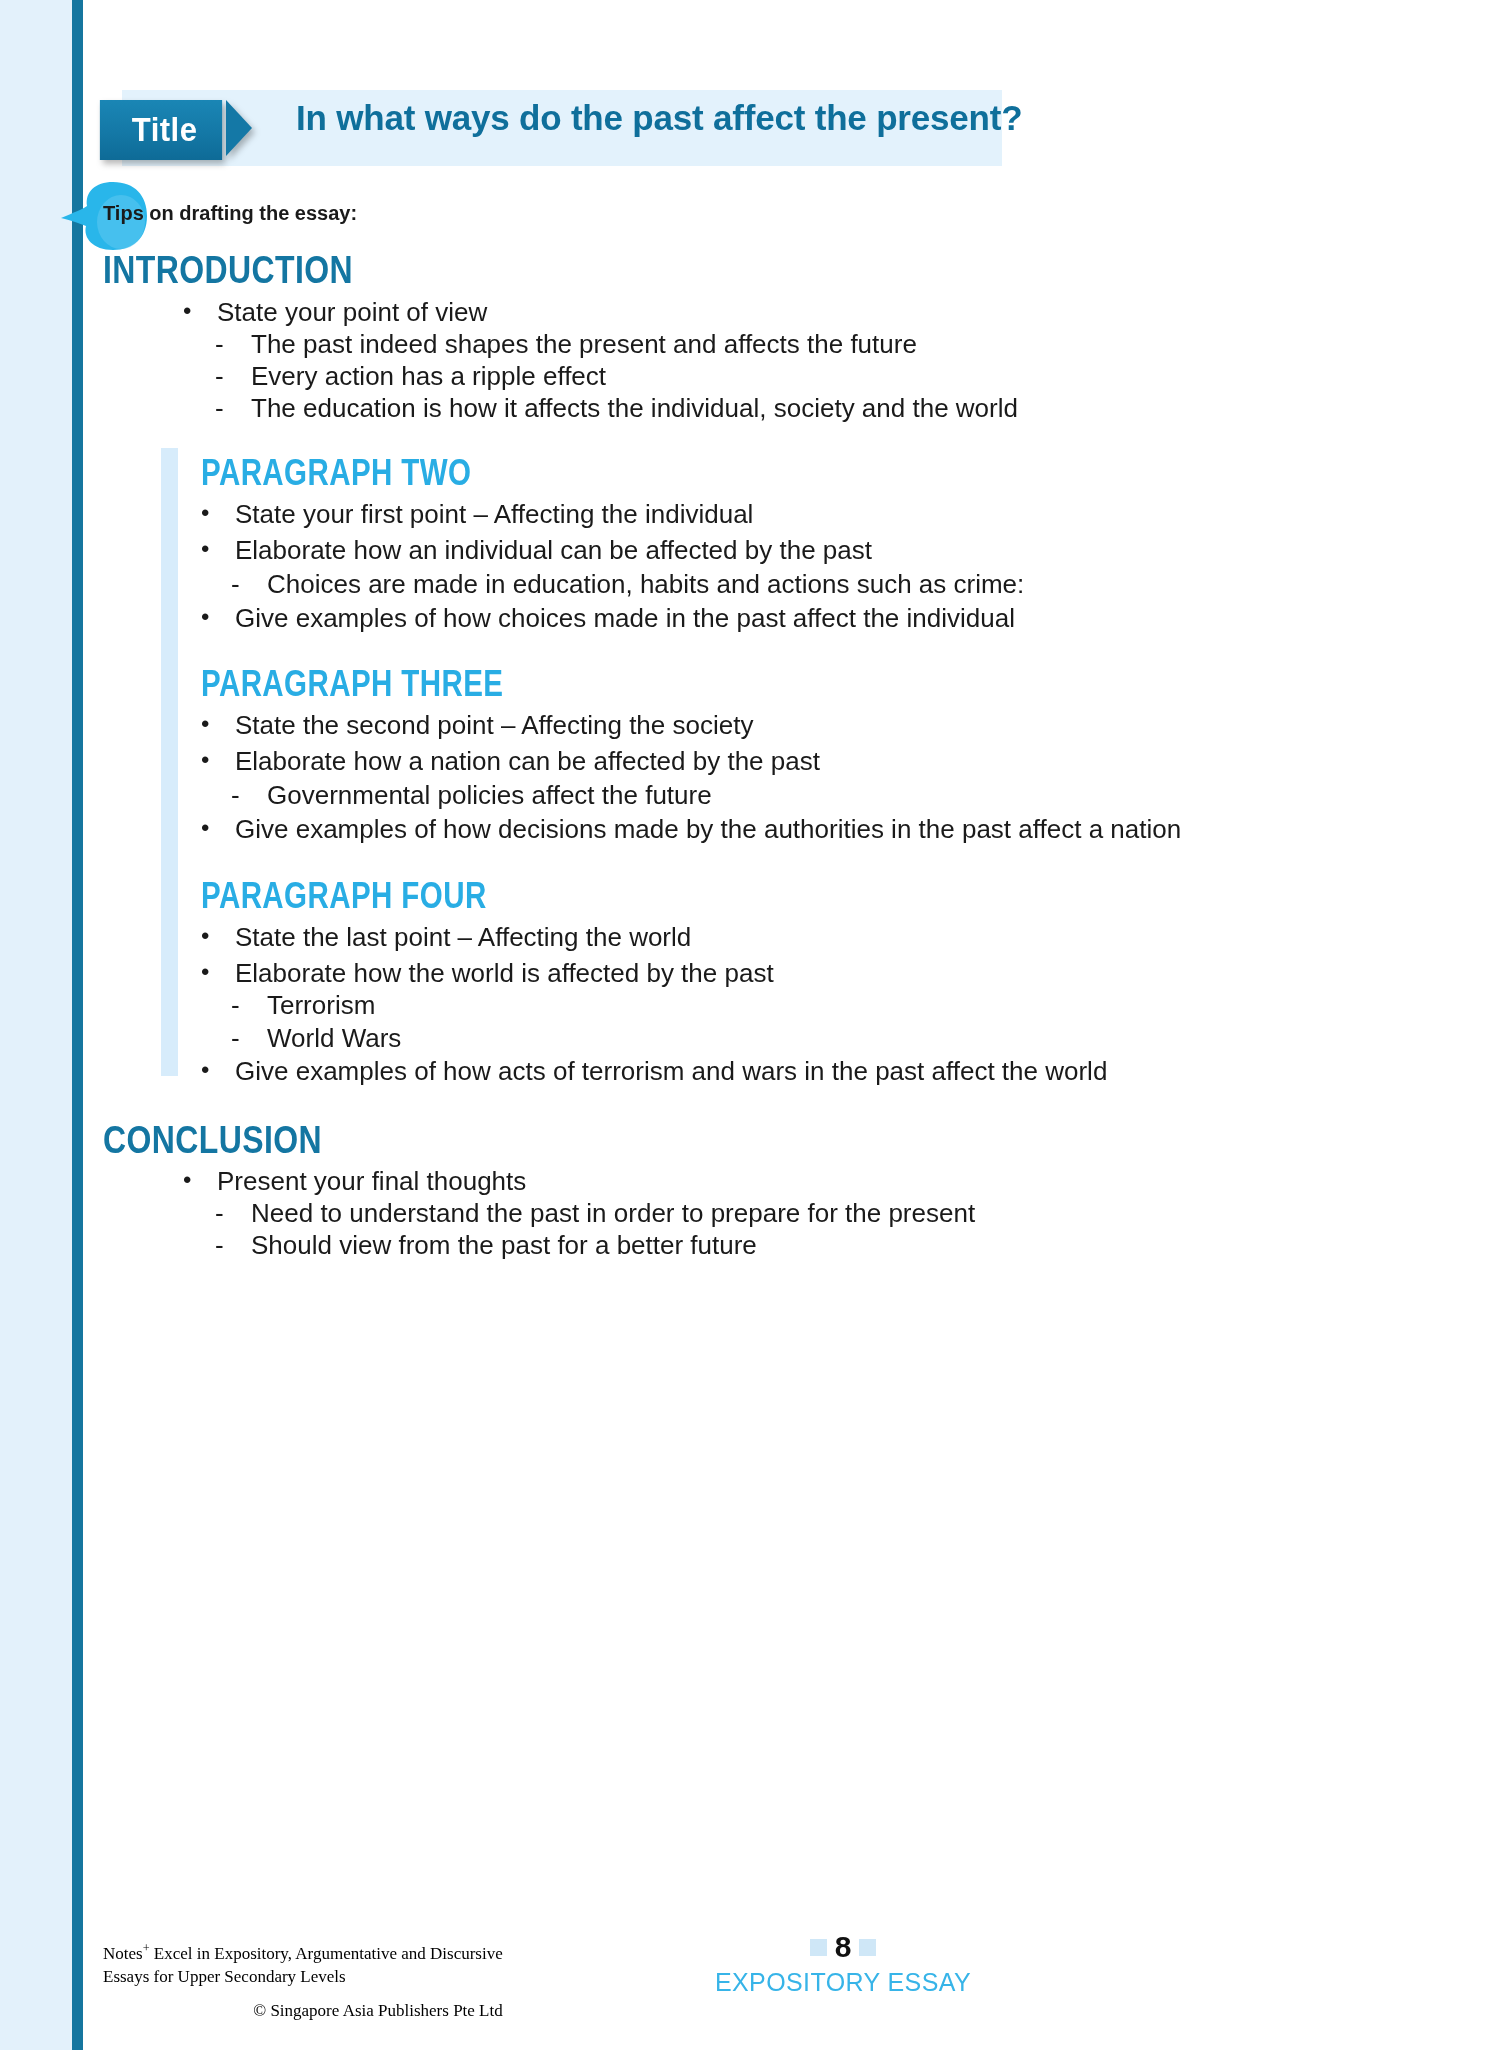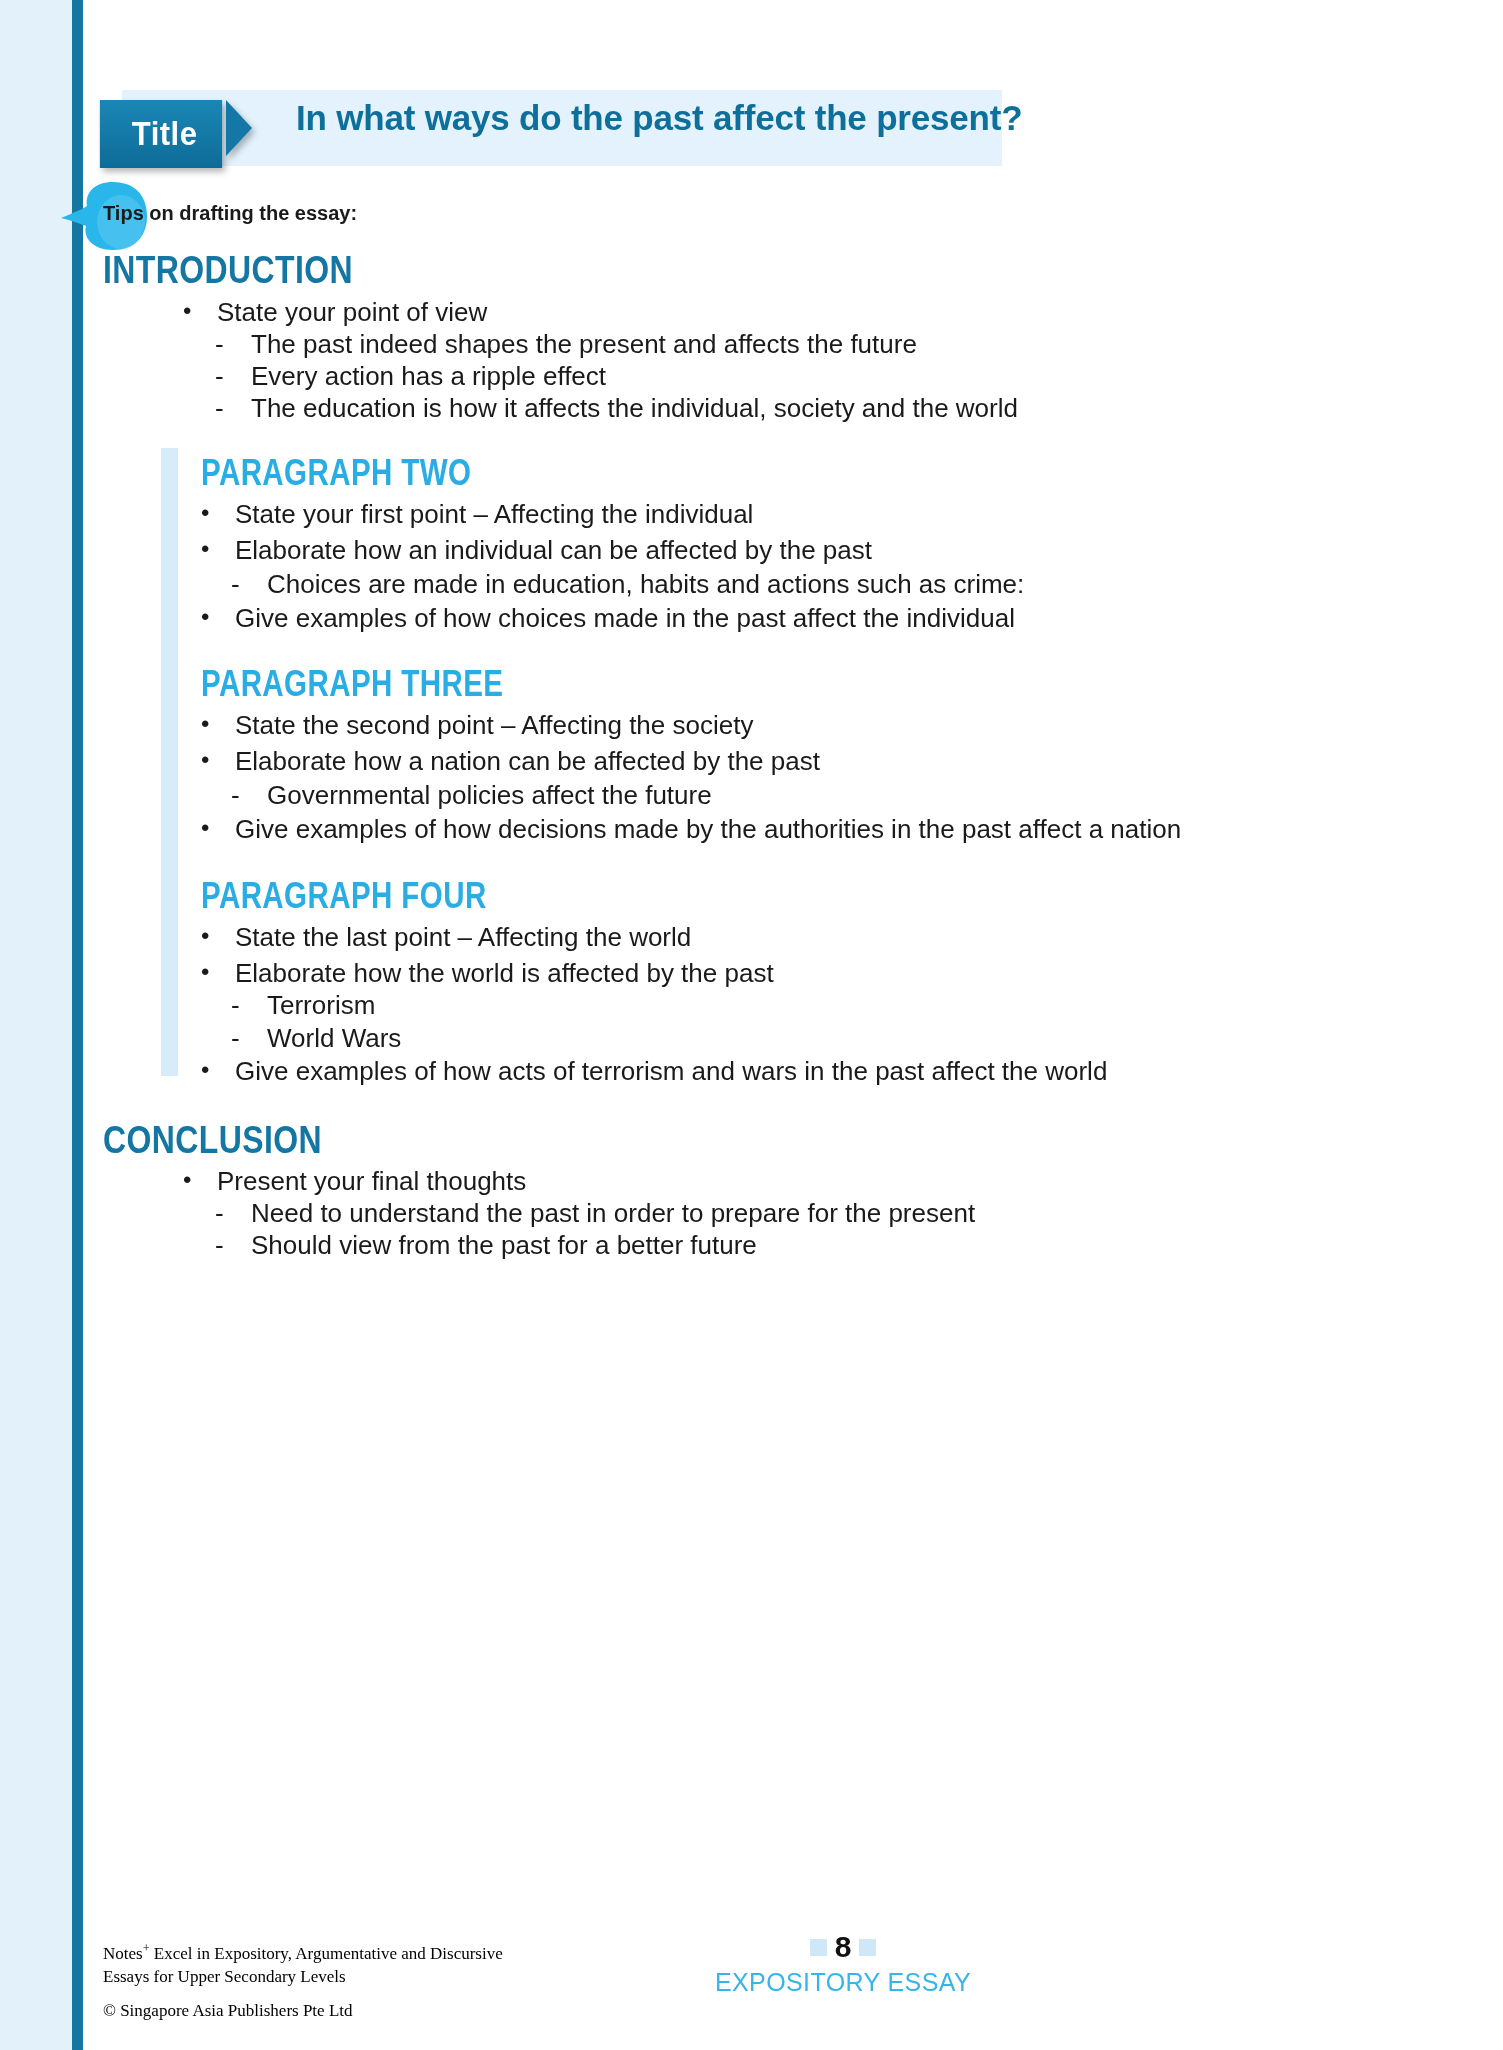--- a/index.html
+++ b/index.html
@@ -41,21 +41,21 @@
     position: absolute;
     left: 39px; top: 90px;
     width: 880px; height: 76px;
     background: #e3f2fc;
     display: flex;
     align-items: center;
   }
   .title-tag-wrap {
     position: absolute;
     left: 13px; top: 100px;
-    height: 68px;
+    height: 60px;
     display: flex;
     align-items: stretch;
     filter: drop-shadow(3px 4px 3px rgba(0,0,0,0.28));
   }
   .title-tag {
     background: linear-gradient(180deg, #1a86b5 0%, #1478a6 55%, #0e6b97 100%);
     color: #ffffff;
     font-size: 33px;
     font-weight: bold;
     letter-spacing: 0.5px;
@@ -160,21 +160,21 @@
 
   
   .footer-left {
     position: absolute;
     left: 20px; top: 1940px;
     font-size: 17px;
     color: #000000;
     line-height: 1.35;
     font-family: Liberation Serif, serif;
   }
-  .footer-left .copy { margin-top: 11px; }
+  .footer-left .copy { margin-top: 11px; text-align: right; }
   .footer-center {
     position: absolute;
     left: 610px; top: 1932px;
     width: 300px;
     text-align: center;
   }
   .pg-row {
     display: flex;
     align-items: center;
     justify-content: center;

